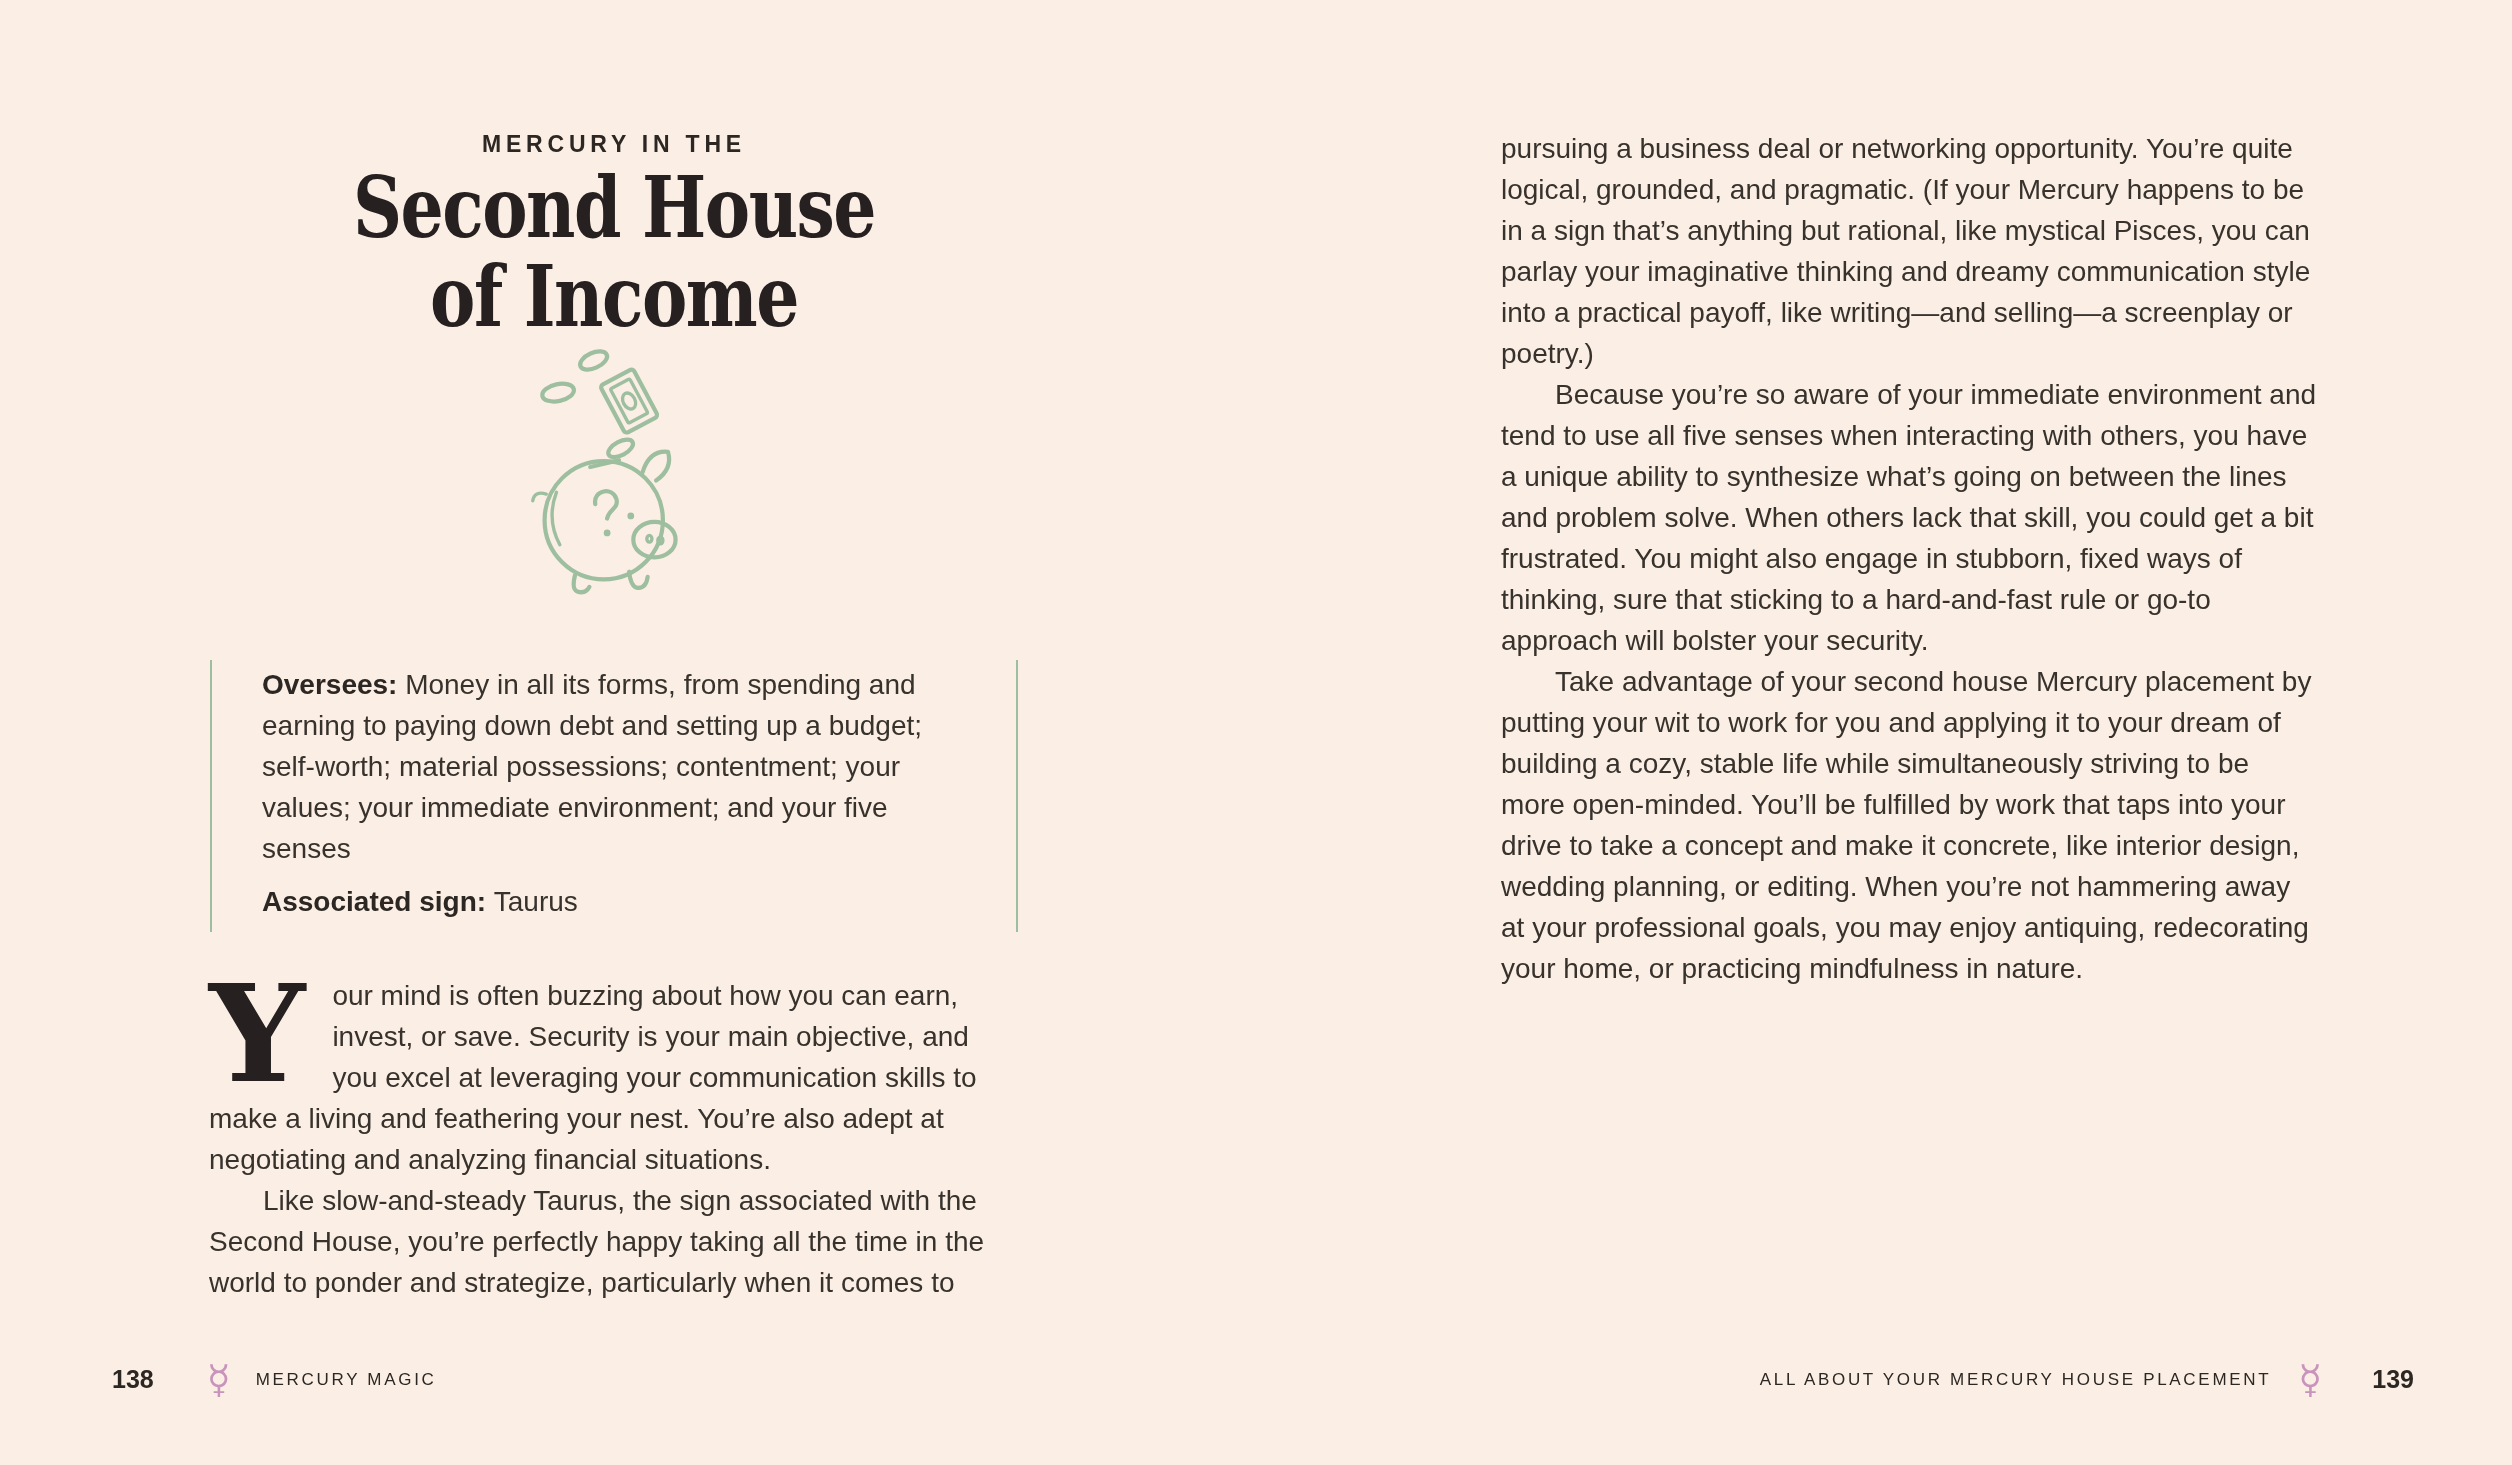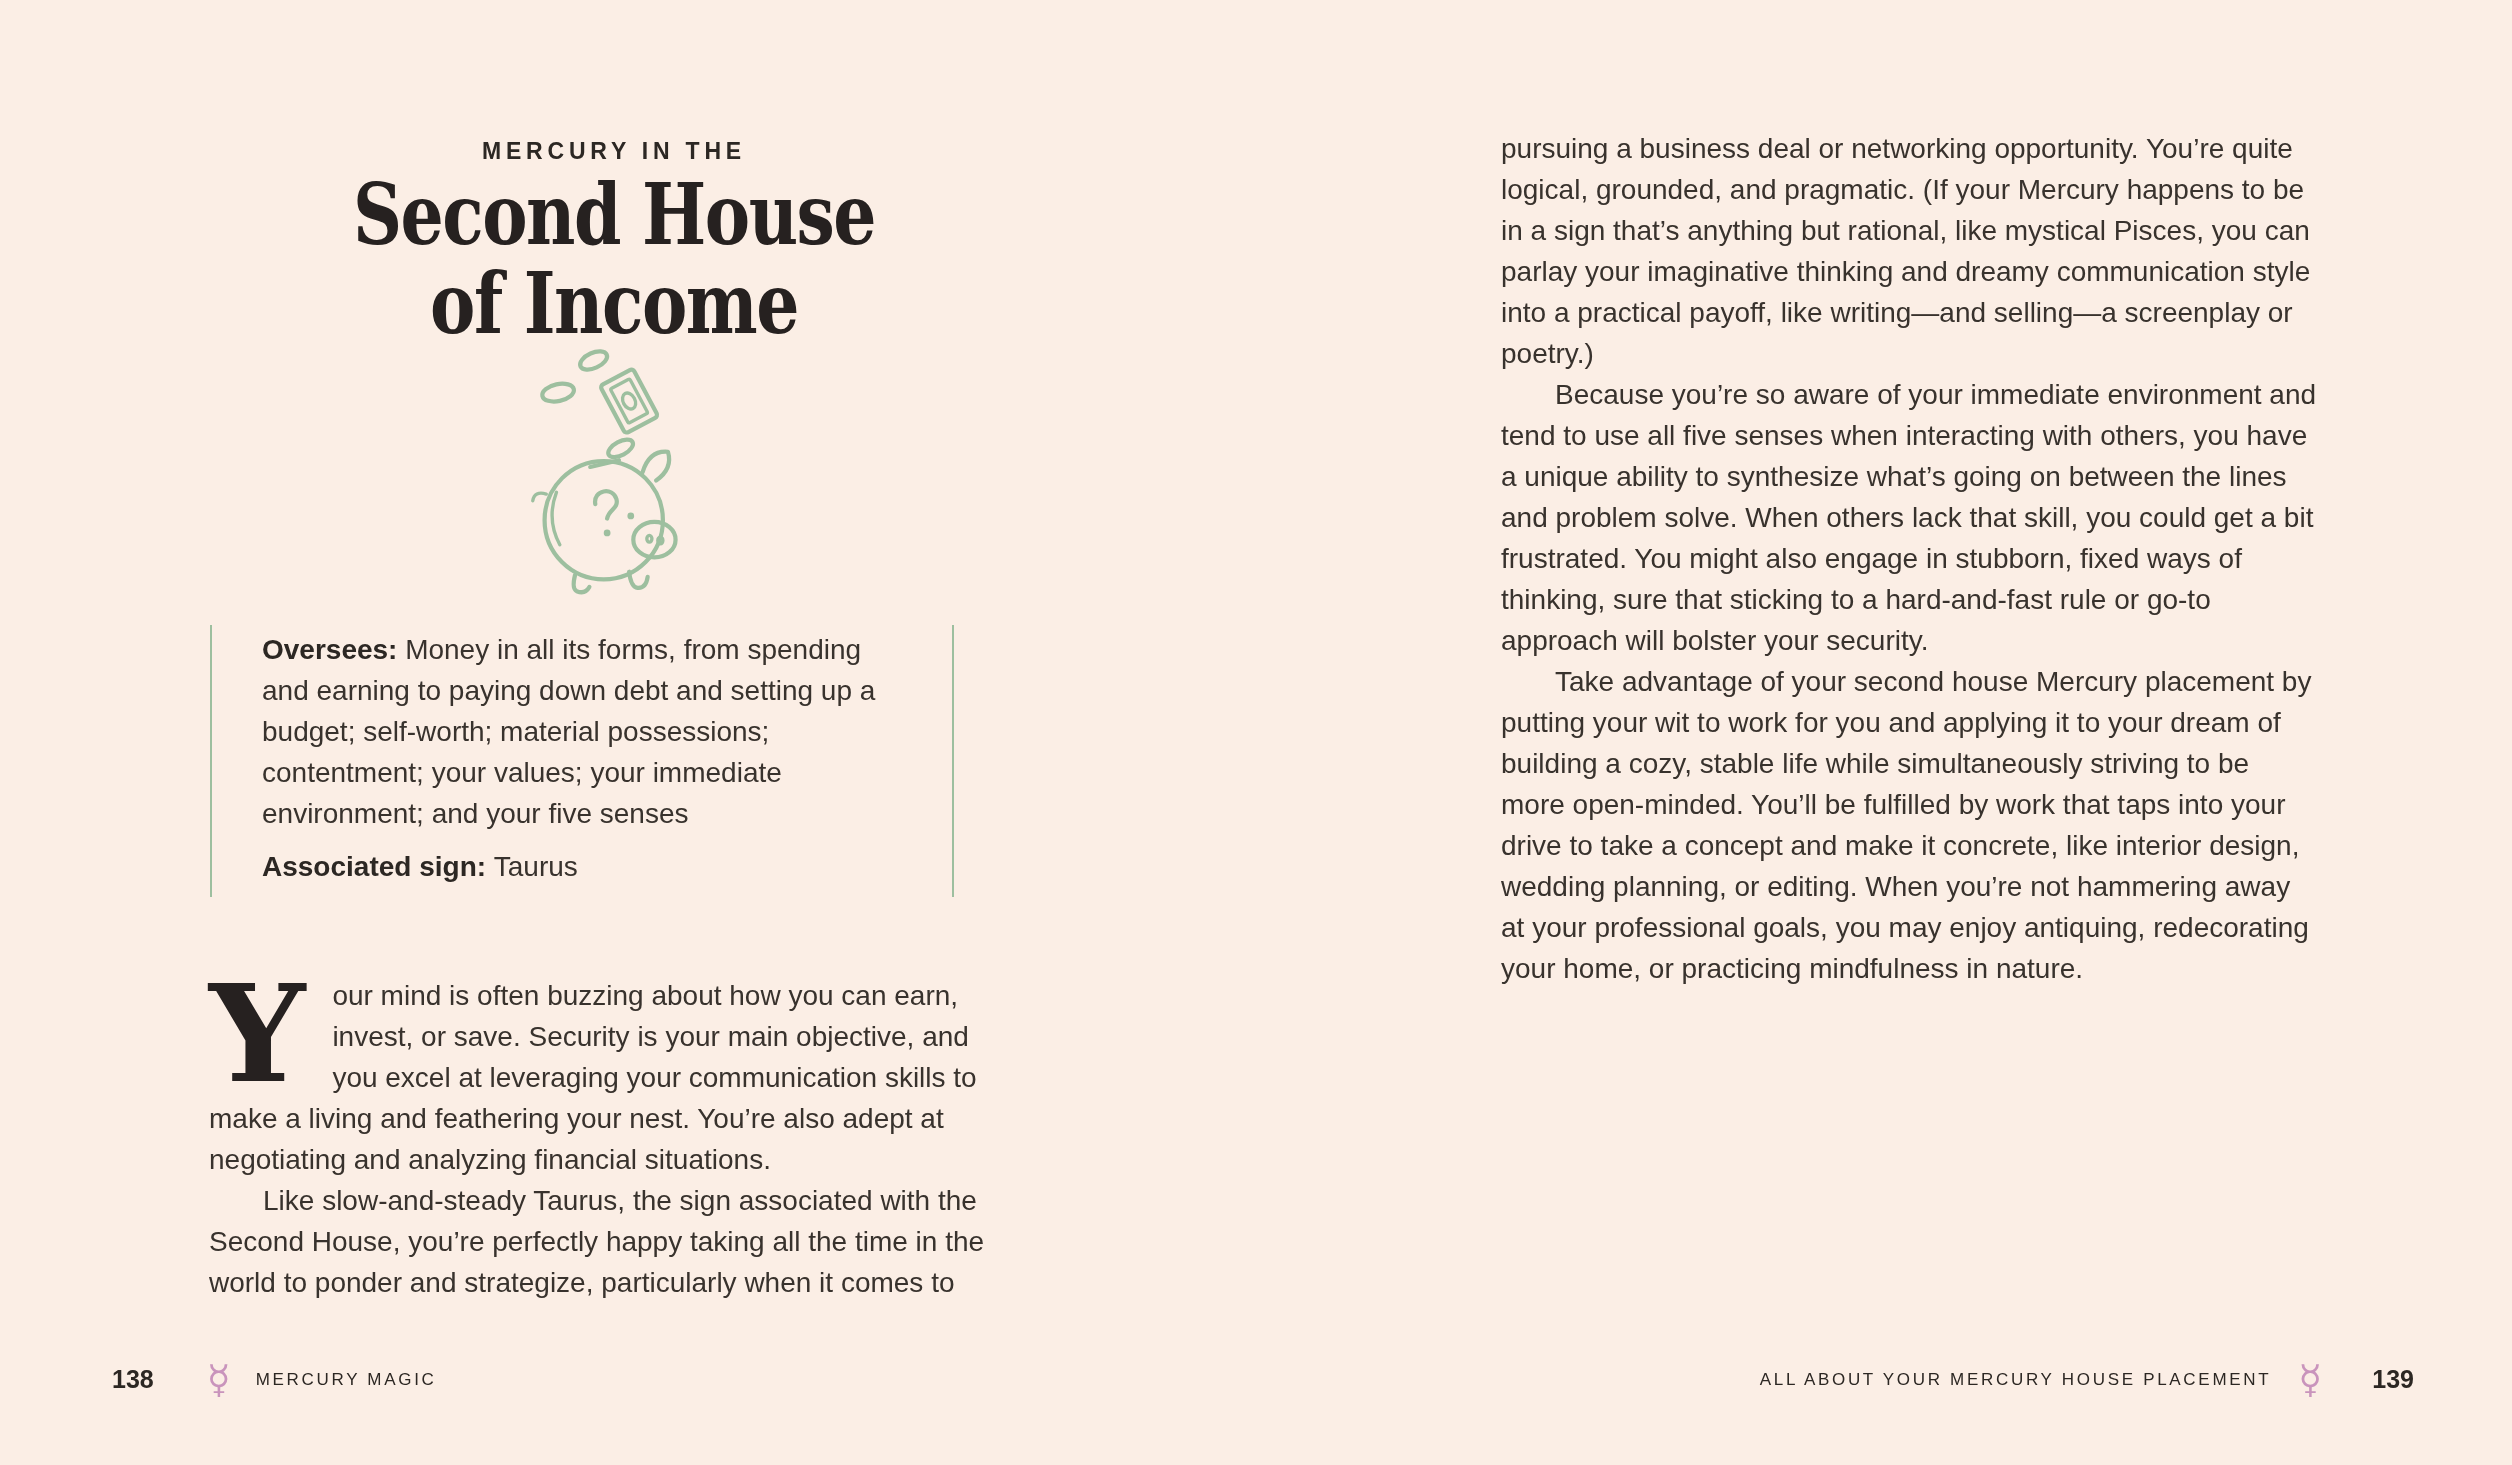--- a/index.html
+++ b/index.html
@@ -15,21 +15,20 @@
     overflow: hidden;
   }
 
   
   .title-block {
     position: absolute;
     left: 208px;
     top: 131px;
     width: 812px;
     text-align: center;
-    margin-top: 7px;
   }
   .kicker {
     font-size: 23px;
     font-weight: bold;
     letter-spacing: 4.8px;
     line-height: 27px;
     color: #2c2723;
   }
   .display-title {
     font-family: "DejaVu Serif", serif;
@@ -50,22 +49,22 @@
     left: 526px;
     top: 338px;
     width: 169px;
     height: 263px;
   }
 
   
   .infobox {
     position: absolute;
     left: 210px;
-    top: 625px;
-    width: 744px;
+    top: 660px;
+    width: 808px;
     box-sizing: border-box;
     border-left: 2.9px solid #9dbf9f;
     border-right: 2.9px solid #9dbf9f;
     padding: 3.9px 41px 9.7px 50px;
   }
   .infobox p {
     margin: 0;
     font-size: 28px;
     line-height: 41px;
   }

